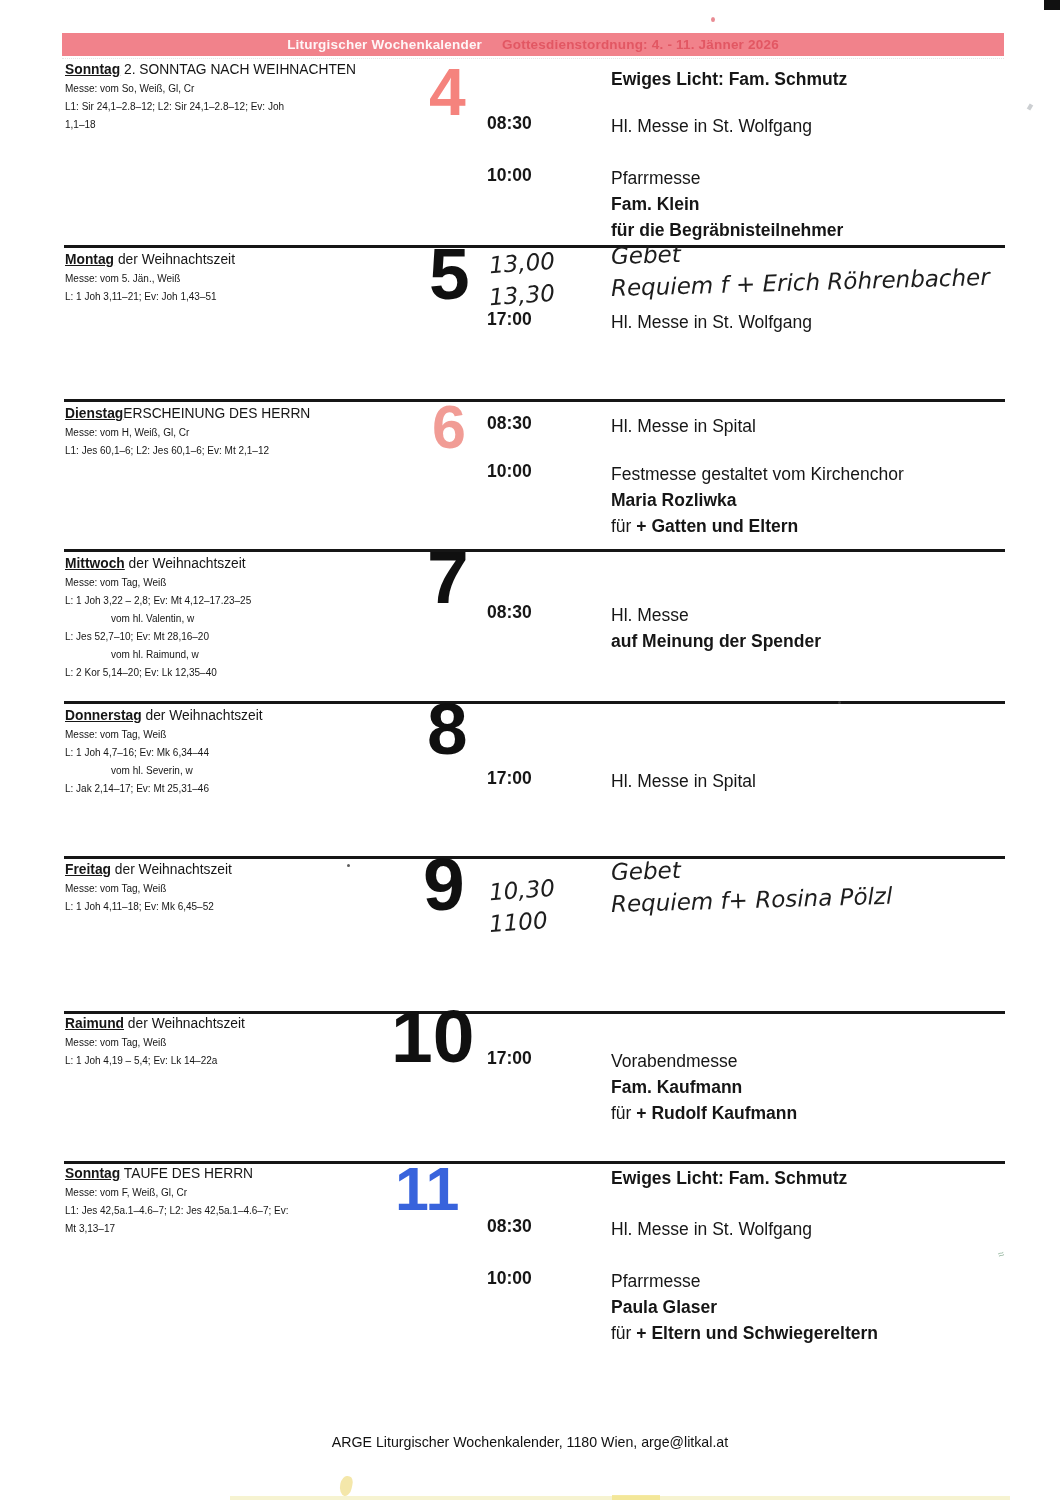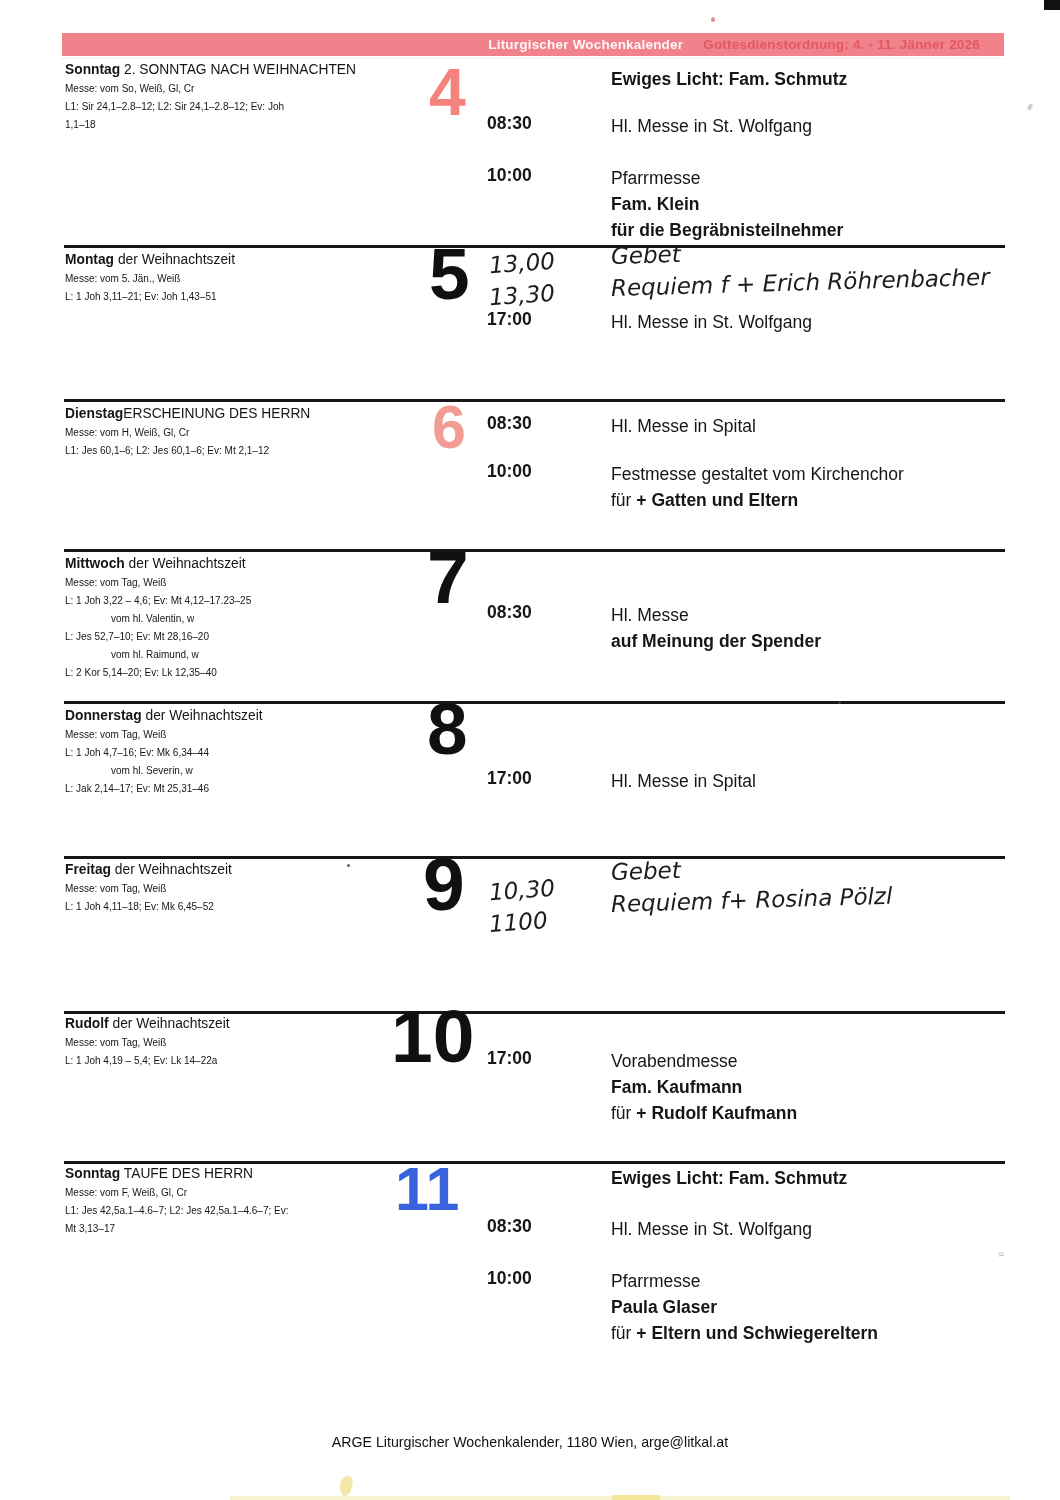--- a/index.html
+++ b/index.html
@@ -1,29 +1,29 @@
 <!DOCTYPE html>
 <html><head>
 <meta charset="utf-8">
 <style>
   html,body{margin:0;padding:0;background:#fff;}
   .page{position:relative;width:1060px;height:1500px;background:#ffffff;overflow:hidden;
         font-family:"Liberation Sans","DejaVu Sans",sans-serif;color:#161616;}
   
   .bar{position:absolute;left:62px;top:33px;width:942px;height:23px;
-       display:flex;align-items:center;justify-content:flex-end;
-       padding:0 24px;box-sizing:border-box;font-size:13.5px;font-weight:bold;}
+       display:flex;align-items:center;justify-content:center;
+       padding:0 18px;box-sizing:border-box;font-size:13.5px;font-weight:bold;}
   .bar .l{color:rgba(255,255,255,.93);letter-spacing:.2px;}
   .bar .r{letter-spacing:.2px;margin-left:20px;}
   .bar-underline{position:absolute;left:62px;top:58px;width:942px;border-top:1px dotted #d9d9d9;opacity:.7;}
   
   .sep{position:absolute;left:64px;width:941px;height:3px;background:#161616;}
   
   .title{position:absolute;left:65px;font-size:13.8px;white-space:nowrap;}
-  .title b{font-weight:700;}
+  .title b{font-weight:700;text-decoration:underline;}
   .info{position:absolute;left:65px;font-size:10px;line-height:18px;white-space:nowrap;}
   .info .ind{padding-left:46px;}
   .num{position:absolute;font-weight:700;line-height:1;}
   .num.black{color:#101010;}
   .num.pink{color:#f5837d;}
   .num.pink-mid{color:#f0948d;opacity:.92;}
   .num.pink-light{color:#1d4ed8;opacity:.88;}
   .time{position:absolute;left:487px;font-size:17.5px;font-weight:700;white-space:nowrap;}
   .time.hw{left:489px;font-weight:400;font-family:"DejaVu Sans",sans-serif;font-style:italic;
            font-size:23px;transform:rotate(-4deg);color:#1d1d1d;}
@@ -104,27 +104,28 @@
         <div>L1: Jes 60,1–6; L2: Jes 60,1–6; Ev: Mt 2,1–12</div>
       </div>
       <div class="num pink-mid" style="left: 432px; top: 397px; font-size: 61px;">6</div>
       <div class="time" style="top: 413px;">08:30</div>
       <div class="ev" style="top: 413px;">
         <div class="line"><span>Hl. Messe in Spital</span></div>
       </div>
       <div class="time" style="top: 461px;">10:00</div>
       <div class="ev" style="top: 461px;">
         <div class="line"><span>Festmesse gestaltet vom Kirchenchor</span></div>
+        <div class="line"><span class="b">Maria Rozliwka</span></div>
         <div class="line"><span>für </span><span class="b">+ Gatten und Eltern</span></div>
       </div>
       <div class="sep" style="top: 549px;"></div>
       <div class="title" style="top: 556px;"><b>Mittwoch</b><span> der Weihnachtszeit</span></div>
       <div class="info" style="top: 574px;">
         <div>Messe: vom Tag, Weiß</div>
-        <div>L: 1 Joh 3,22 – 4,6; Ev: Mt 4,12–17.23–25</div>
+        <div>L: 1 Joh 3,22 – 2,8; Ev: Mt 4,12–17.23–25</div>
         <div class="ind">vom hl. Valentin, w</div>
         <div>L: Jes 52,7–10; Ev: Mt 28,16–20</div>
         <div class="ind">vom hl. Raimund, w</div>
         <div>L: 2 Kor 5,14–20; Ev: Lk 12,35–40</div>
       </div>
       <div class="num black" style="left: 427px; top: 540px; font-size: 75px;">7</div>
       <div class="time" style="top: 602px;">08:30</div>
       <div class="ev" style="top: 602px;">
         <div class="line"><span>Hl. Messe</span></div>
         <div class="line"><span class="b">auf Meinung der Spender</span></div>
@@ -151,21 +152,21 @@
       <div class="num black" style="left: 423px; top: 847px; font-size: 75px;">9</div>
       <div class="time hw" style="top: 877px;">10,30</div>
       <div class="ev" style="top: 857px;">
         <div class="line"><span class="hw">Gebet</span></div>
       </div>
       <div class="time hw" style="top: 909px;">1100</div>
       <div class="ev" style="top: 889px;">
         <div class="line"><span class="hw">Requiem f+ Rosina Pölzl</span></div>
       </div>
       <div class="sep" style="top: 1011px;"></div>
-      <div class="title" style="top: 1016px;"><b>Rudolf</b><span> der Weihnachtszeit</span></div>
+      <div class="title" style="top: 1016px;"><b>Raimund</b><span> der Weihnachtszeit</span></div>
       <div class="info" style="top: 1034px;">
         <div>Messe: vom Tag, Weiß</div>
         <div>L: 1 Joh 4,19 – 5,4; Ev: Lk 14–22a</div>
       </div>
       <div class="num black" style="left: 391px; top: 999px; font-size: 75px;">10</div>
       <div class="time" style="top: 1048px;">17:00</div>
       <div class="ev" style="top: 1048px;">
         <div class="line"><span>Vorabendmesse</span></div>
         <div class="line"><span class="b">Fam. Kaufmann</span></div>
         <div class="line"><span>für </span><span class="b">+ Rudolf Kaufmann</span></div>

